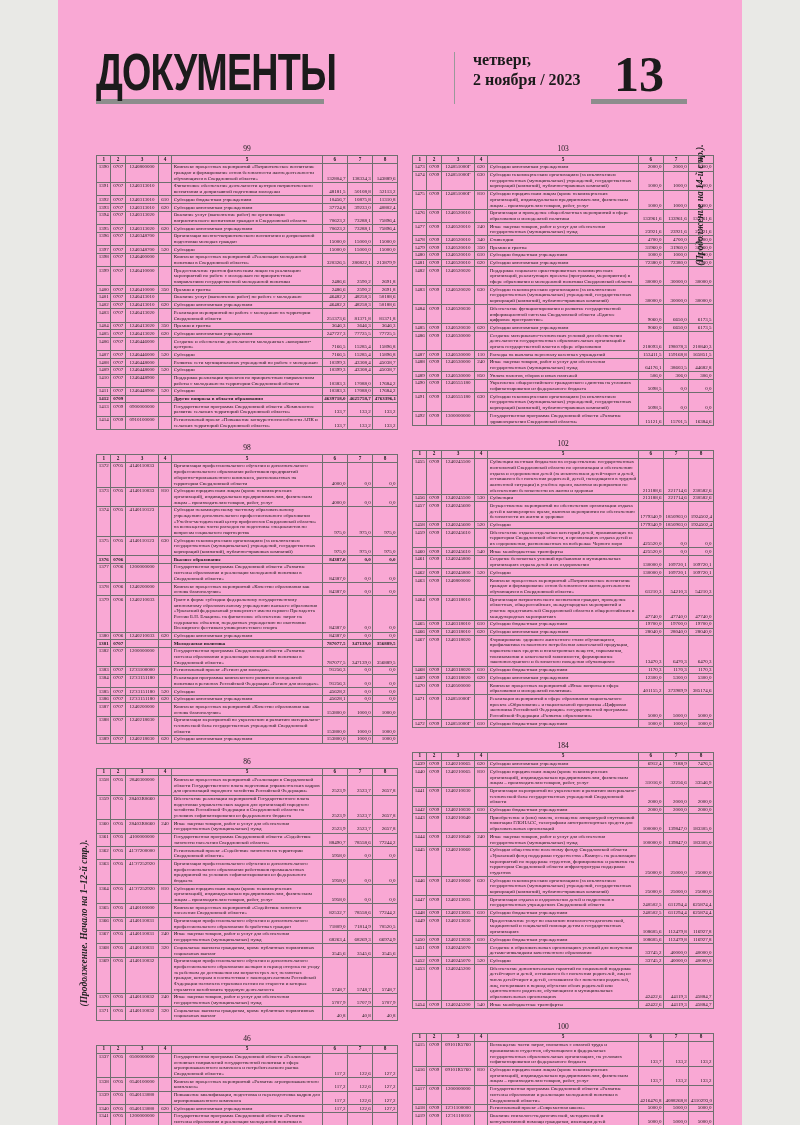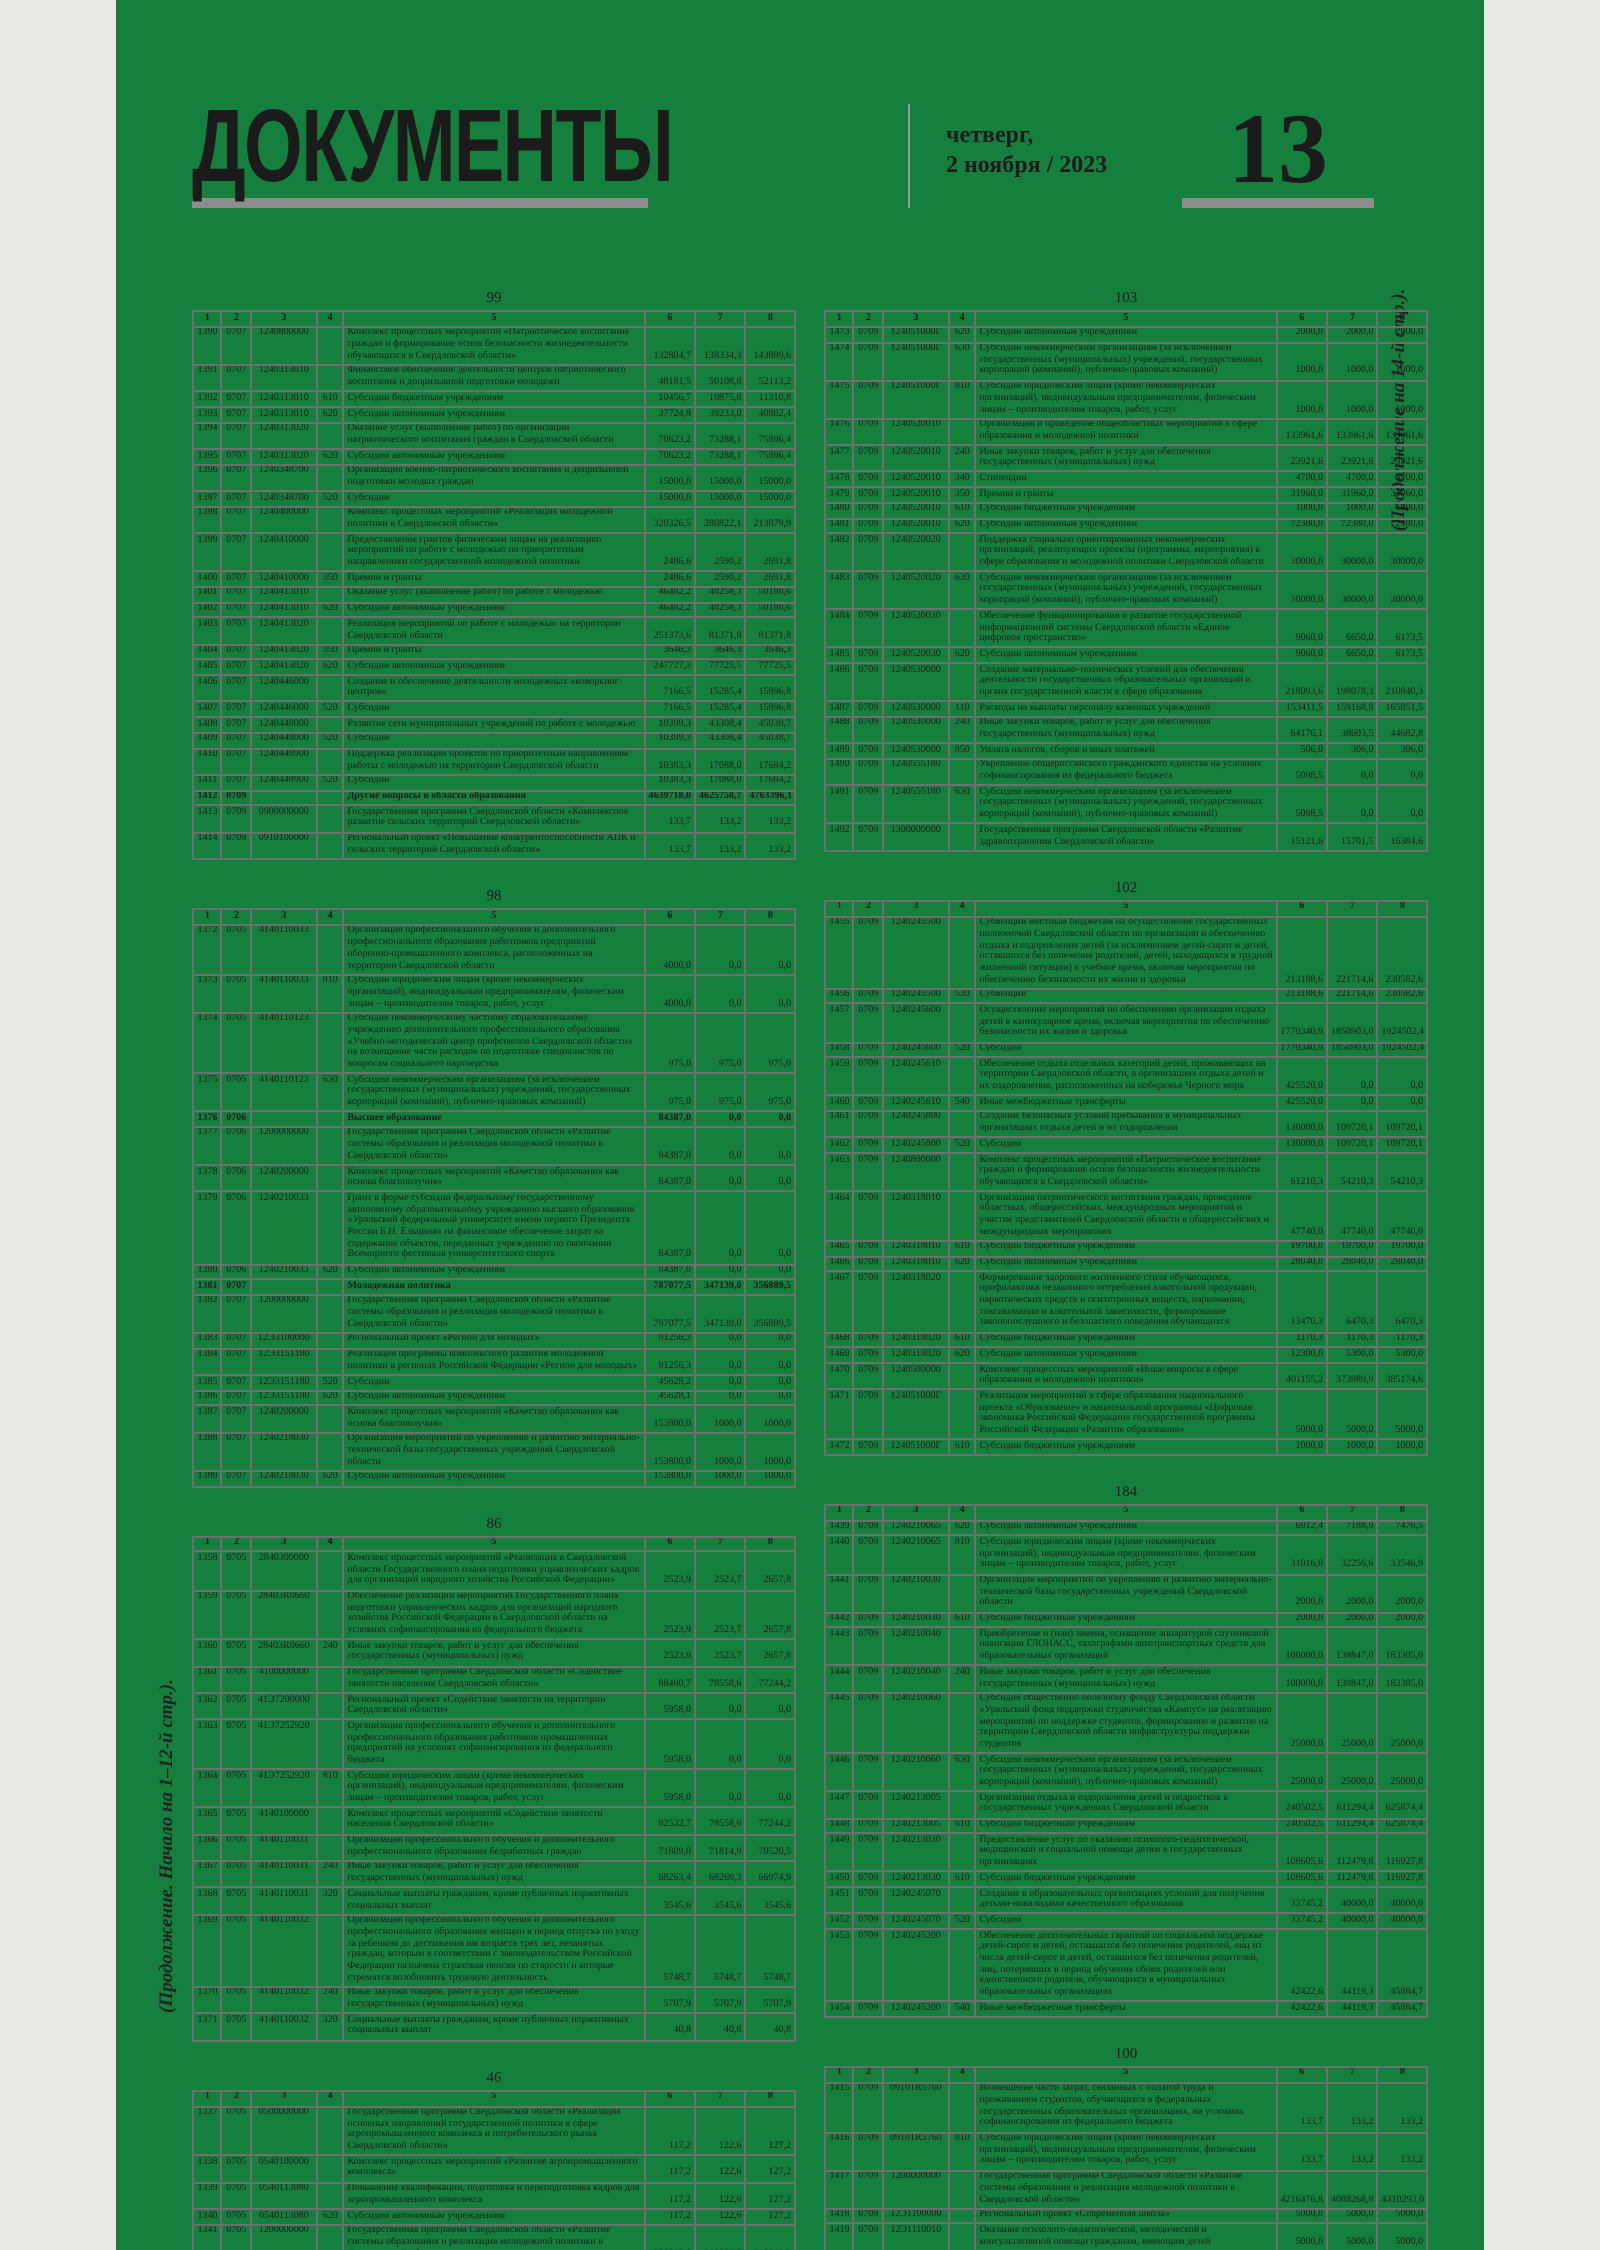--- a/index.html
+++ b/index.html
@@ -1,26 +1,26 @@
 <!DOCTYPE html>
 <html lang="ru"><head>
 <meta charset="utf-8">
 <style>
   html,body{margin:0;padding:0;background:#e9e9e6;}
-  .page{position:relative;width:684px;height:1125px;margin:0 auto;background:#15803d;color:#1b1b1b;
+  .page{position:relative;width:684px;height:1125px;margin:0 auto;background:#f9a8d4;color:#1b1b1b;
         font-family:"Liberation Serif",serif;overflow:hidden;}
   
   header{position:absolute;left:38px;top:40px;right:28px;height:64px;display:flex;align-items:flex-end;}
   .mast-left{width:330px;}
   h1.doc-title{margin:0;font-family:"Liberation Sans",sans-serif;font-weight:bold;font-size:46px;
         line-height:.9;letter-spacing:-1px;transform:scale(.82,1.12);transform-origin:left bottom;white-space:nowrap;}
   .bar{height:5px;background:#8d8d8d;margin-top:3px;}
   .bar-title{width:228px;}
   .vdiv{width:1px;height:52px;background:#9a9a9a;margin:0 18px 0 28px;}
-  .date-block{font-weight:bold;font-size:12px;line-height:1.25;padding-bottom:14px;width:118px;}
+  .date-block{font-weight:bold;font-size:16px;line-height:1.25;padding-bottom:14px;width:118px;}
   .pagenum-block{width:96px;text-align:center;}
   .pagenum{font-size:50px;line-height:.85;font-weight:bold;}
   .bar-page{width:96px;margin-top:4px;}
   .brand-block{margin-left:auto;text-align:left;font-weight:bold;font-size:27px;line-height:.92;padding-bottom:2px;white-space:nowrap;}
   .brand-suffix{font-size:8px;font-style:italic;font-weight:normal;letter-spacing:.5px;}
   
   .note{position:absolute;font-weight:bold;font-style:italic;font-size:9.5px;white-space:nowrap;color:#222;}
   .note-right{right:-78px;top:200px;transform:rotate(-90deg);transform-origin:center;width:240px;text-align:center;}
   .note-left{left:-104px;top:918px;transform:rotate(-90deg);transform-origin:center;width:260px;text-align:center;}
   

